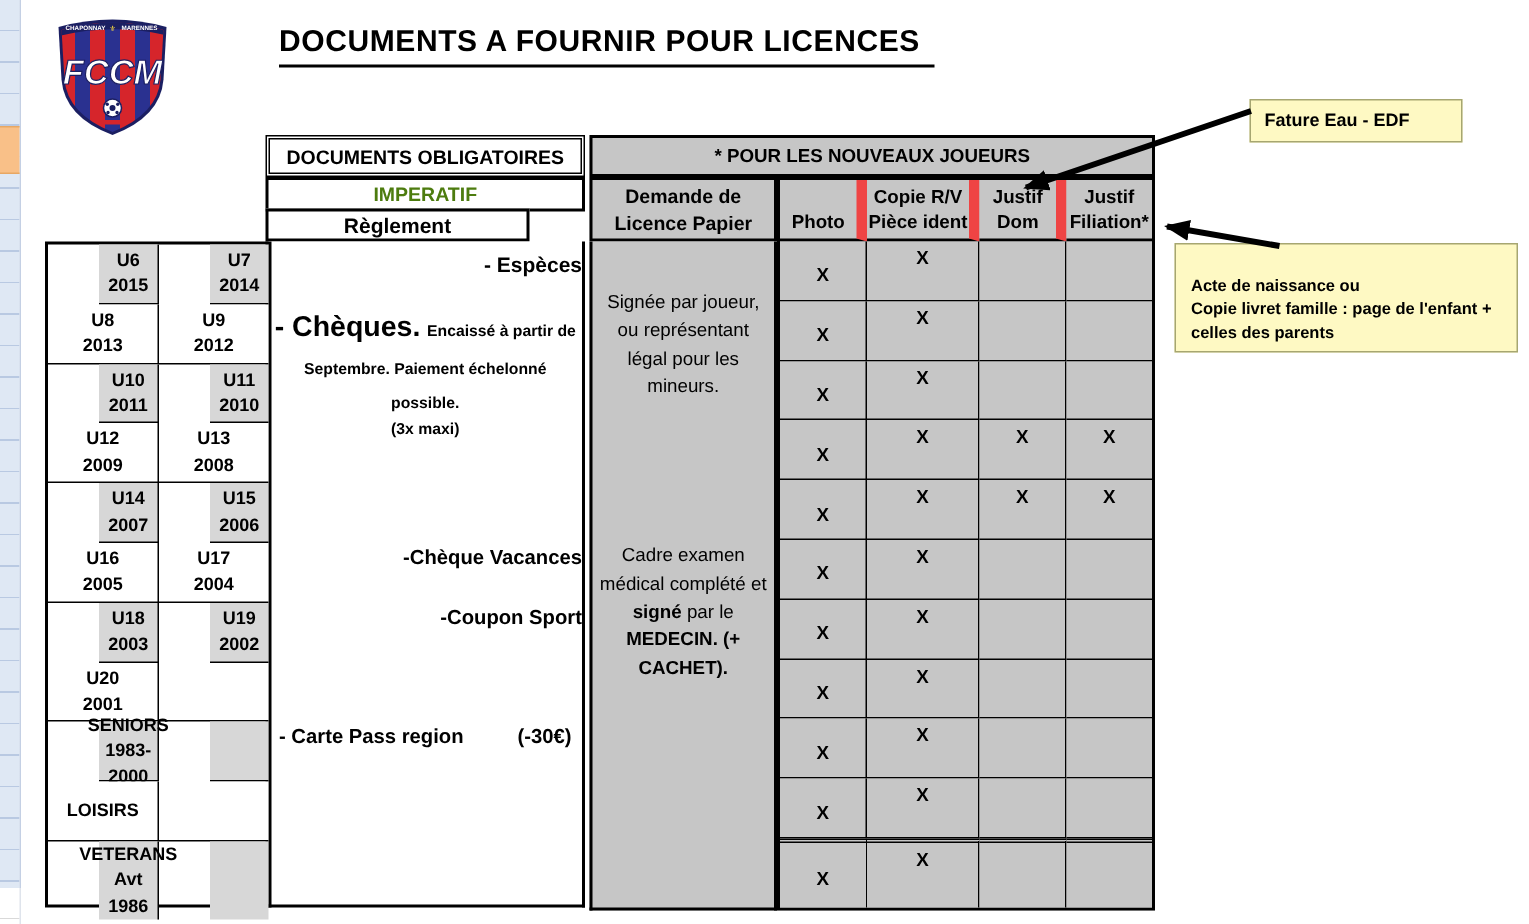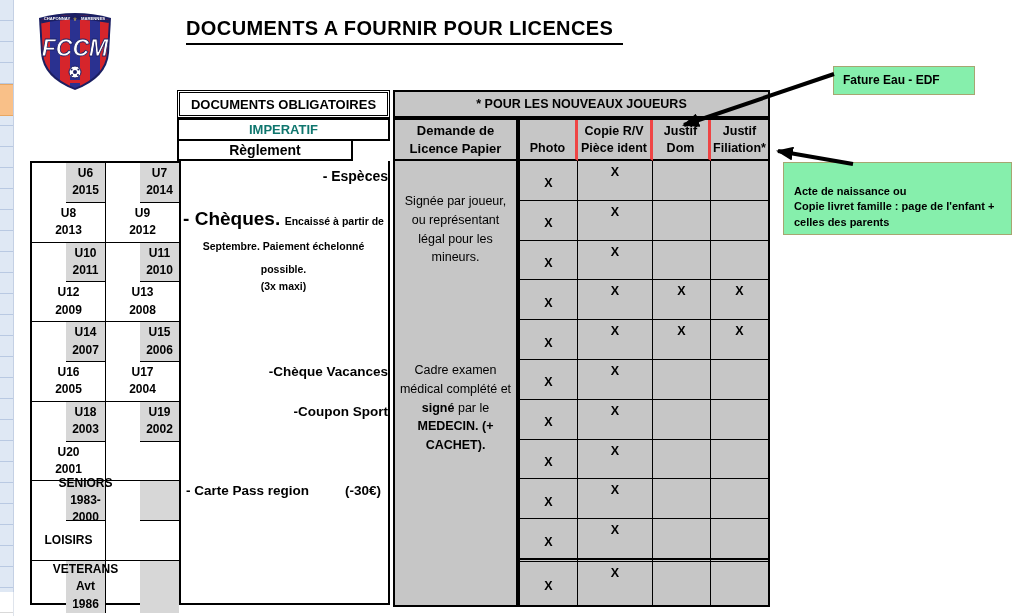--- a/index.html
+++ b/index.html
@@ -51,21 +51,21 @@
     font-size:13px; font-weight:bold;
   }
   .hdr-nouveaux {
     left:393px; top:90px; width:377px; height:28px;
     border:2px solid #000; background:#c6c6c6;
     font-size:12.5px; font-weight:bold;
   }
   .hdr-imperatif {
     left:177px; top:118px; width:213px; height:23px;
     border:2px solid #000; background:#fff;
-    font-size:13px; font-weight:bold; color:#0f766e;
+    font-size:13px; font-weight:bold; color:#4d7c0f;
   }
   .hdr-reglement {
     left:177px; top:139px; width:176px; height:22px;
     border:2px solid #000; background:#fff;
     font-size:14px; font-weight:bold;
   }
 
   
   .reglement-body {
     position:absolute; left:177px; top:161px; width:213px; height:444px;
@@ -120,38 +120,38 @@
   
   .x-grid {
     position:absolute; left:518px; top:118px; width:252px; height:489px;
     border:2px solid #000;
     display:grid;
     grid-template-columns: 58px 75px 58px 1fr;
     grid-template-rows: 41px repeat(10, 39.8px) 1fr;
     background:#c6c6c6;
   }
   .xh {
-    border-right:3px solid #ef4444; border-bottom:2px solid #000;
+    border-right:7px solid #ef4444; border-bottom:2px solid #000;
     display:flex; align-items:center; justify-content:center; text-align:center;
     font-weight:bold; font-size:12.5px; line-height:1.3; background:#c6c6c6;
   }
   .xh.bottom-align { align-items:flex-end; padding-bottom:3px; }
   .xc {
     border-right:1px solid #000; border-bottom:1px solid #000;
     display:flex; justify-content:center; align-items:flex-start; padding-top:4px;
     font-weight:bold; font-size:12.5px; background:#c6c6c6;
   }
   .xc.center-v { align-items:center; padding-top:6px; }
   .xc.last-col, .xh.last-col { border-right:none; }
   .xc.last-row { border-bottom:none; }
   .xc.dbl-top { border-top:3px double #000; }
 
   
   .callout {
-    position:absolute; background:#86efac; border:1px solid #a6a671;
+    position:absolute; background:#fef9c3; border:1px solid #a6a671;
     font-weight:bold;
   }
   .callout-1 { left:833px; top:66px; width:142px; height:29px; font-size:12px; padding:6px 0 0 9px; }
   .callout-2 { left:783px; top:162px; width:229px; height:73px; font-size:11px; line-height:1.4; padding:21px 0 0 10px; }
 
   
   .arrows { position:absolute; left:0; top:0; width:1019px; height:616px; pointer-events:none; }
 </style>
 </head>
 <body>

